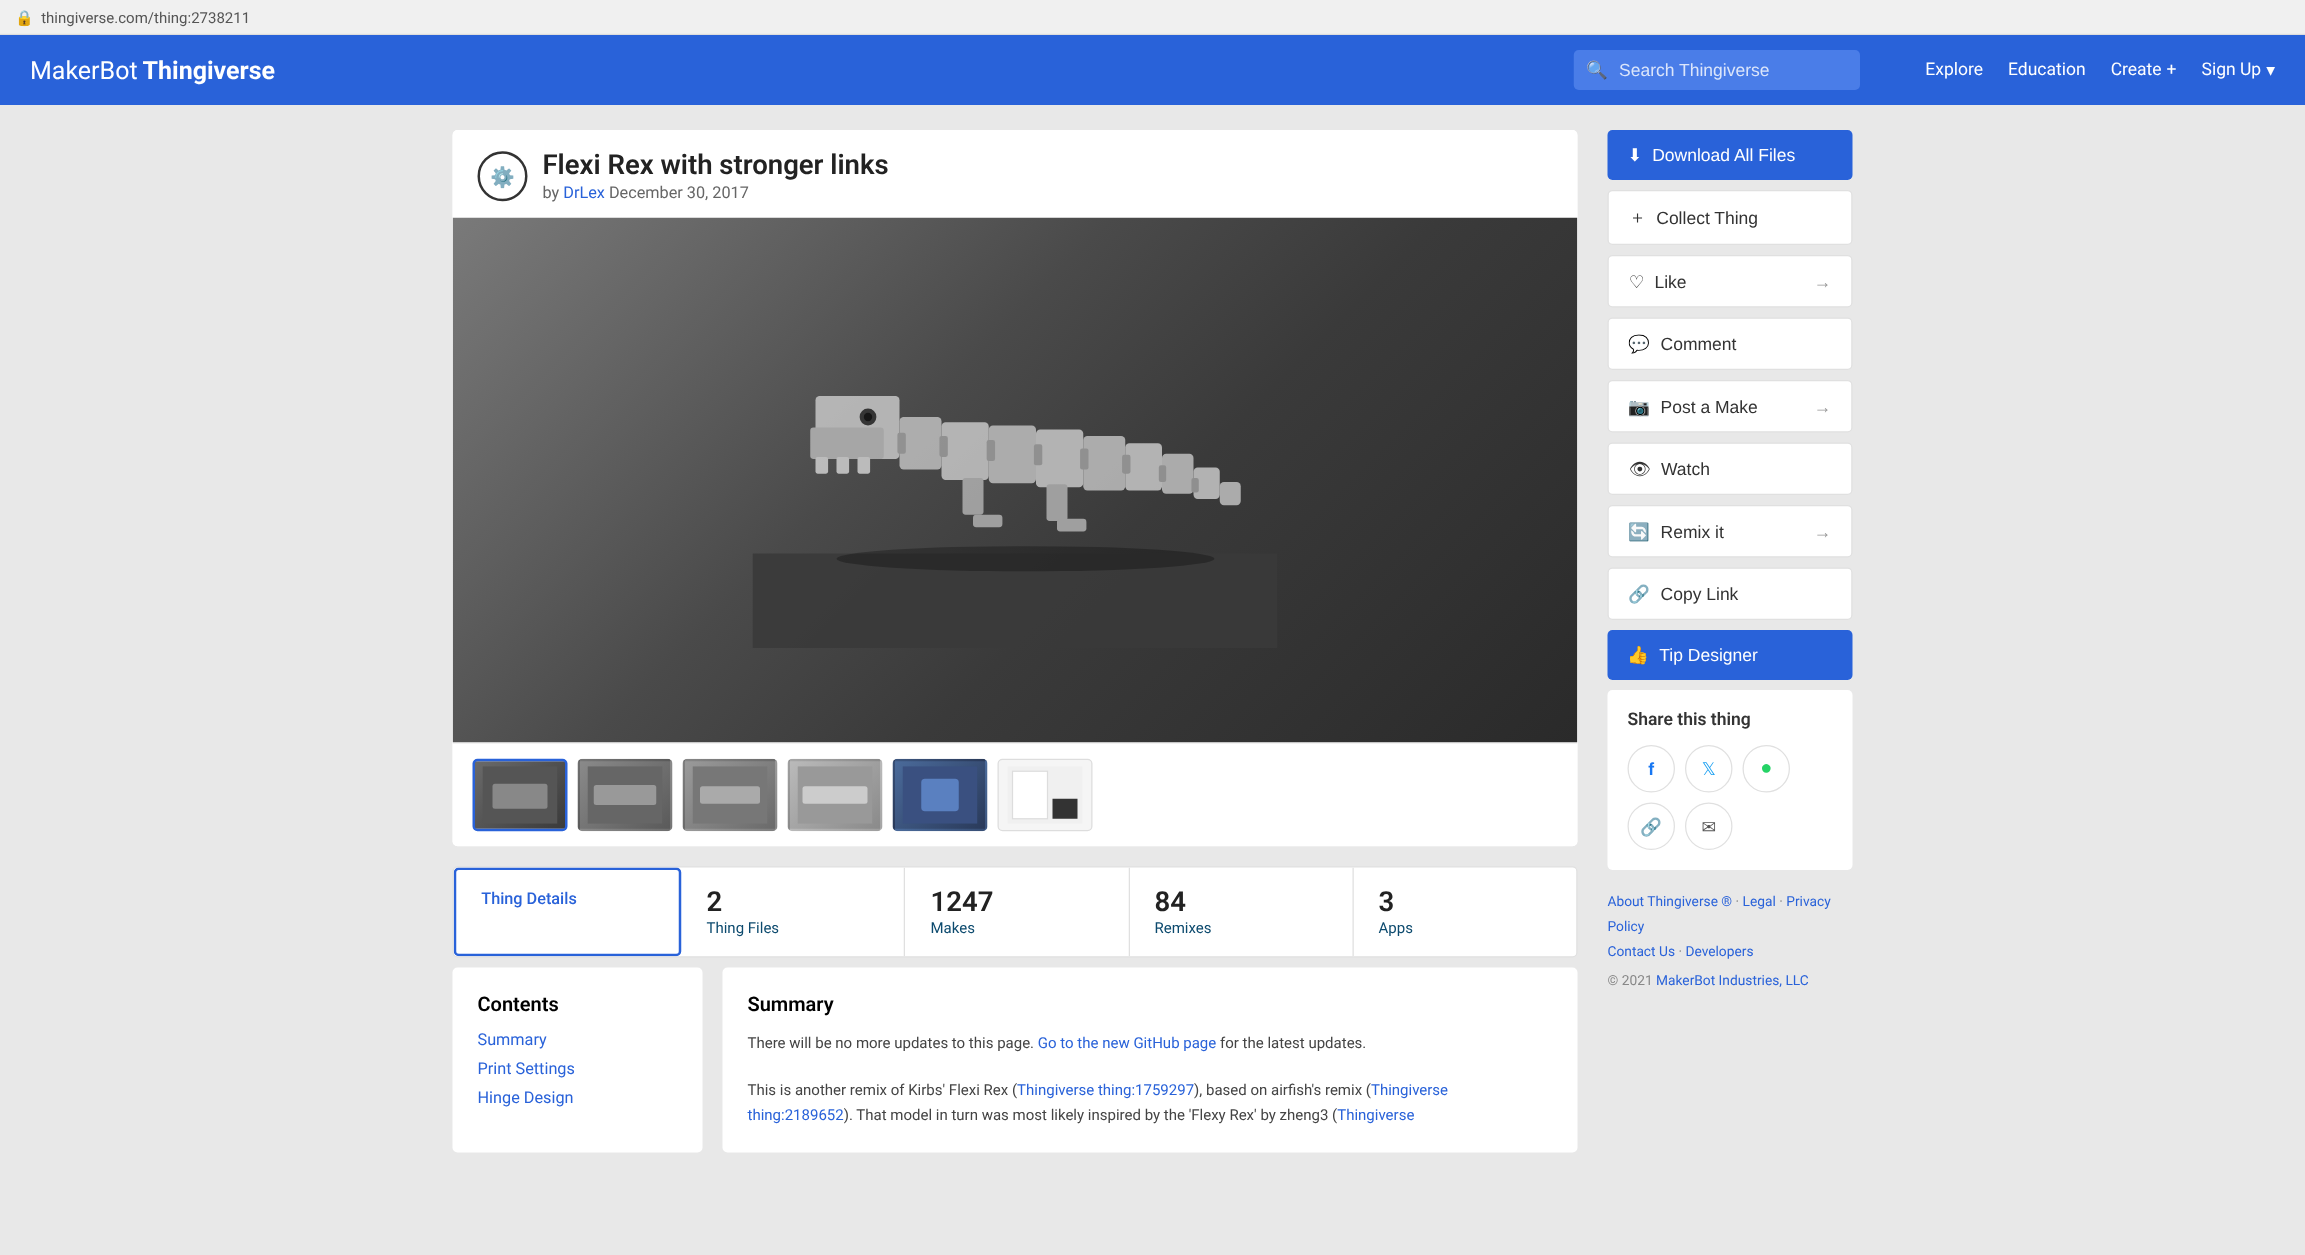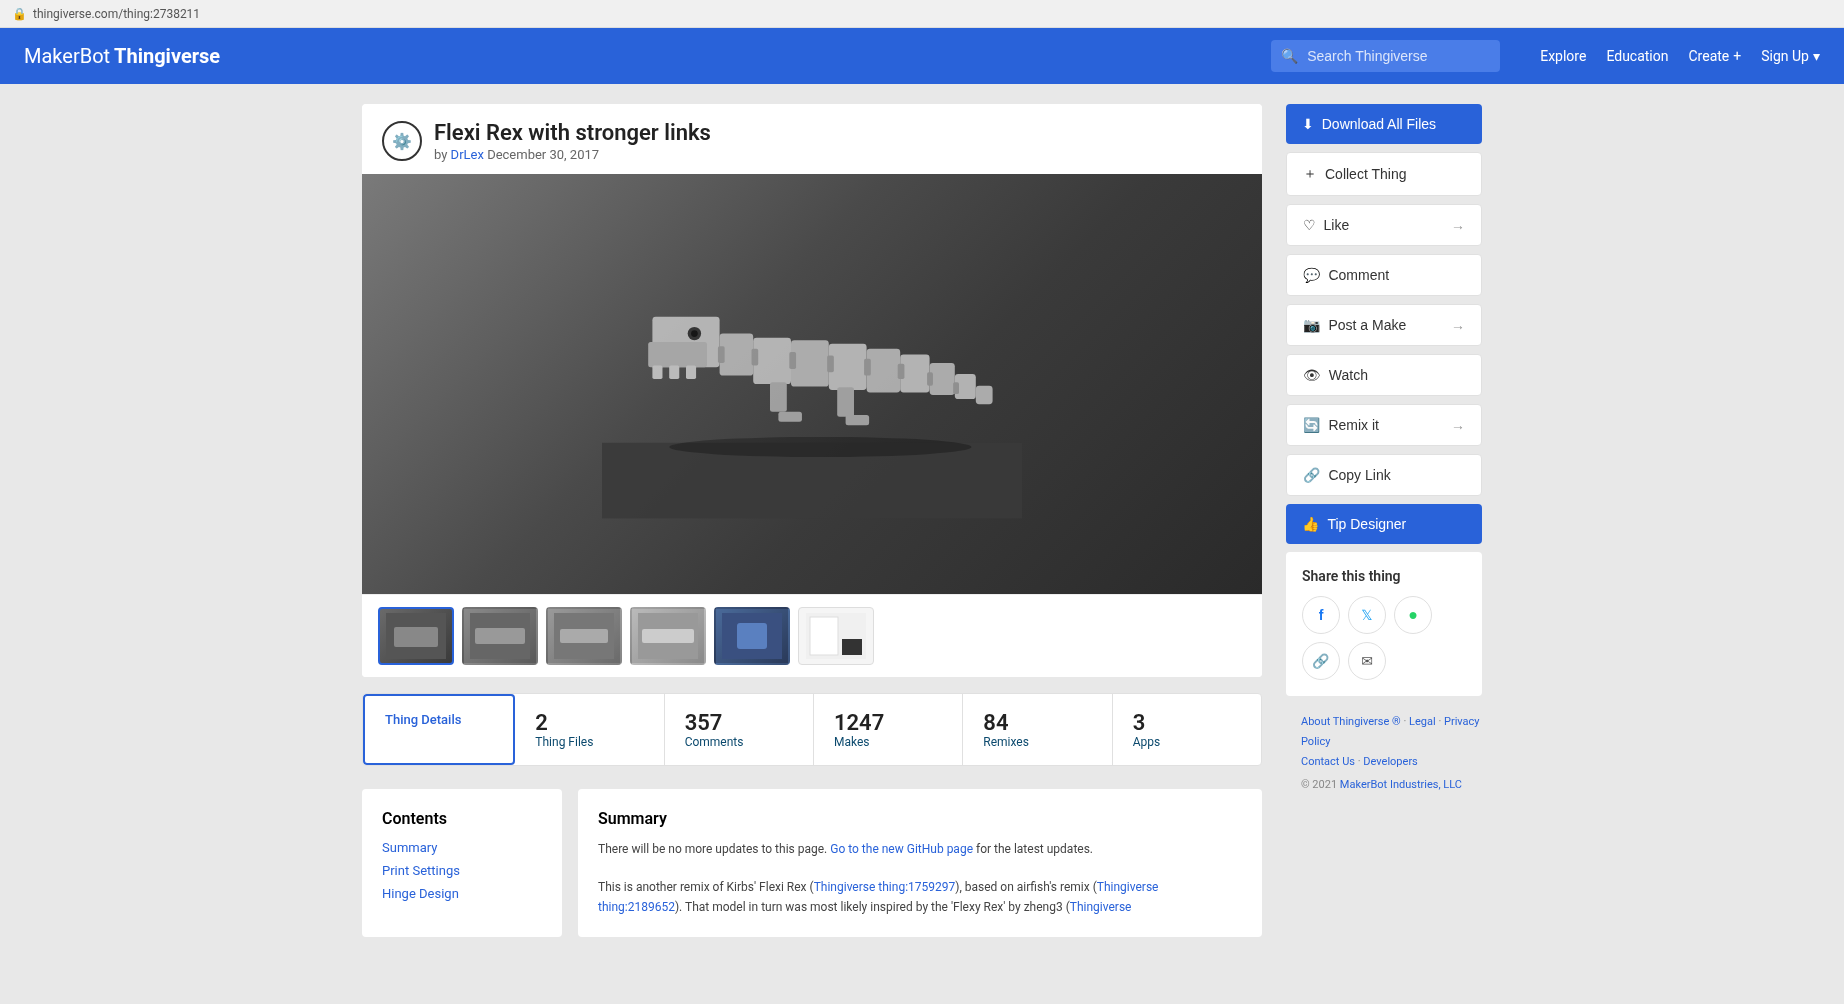--- a/index.html
+++ b/index.html
@@ -5,21 +5,21 @@
     * { box-sizing: border-box; margin: 0; padding: 0; }
     body { font-family: -apple-system, BlinkMacSystemFont, 'Segoe UI', Roboto, sans-serif; background: #e8e8e8; font-size: 14px; }
 
     
     .navbar {
       background: #2962d9;
       height: 56px;
       display: flex;
       align-items: center;
       padding: 15px 24px;
-      gap: 20px;
+      gap: 32px;
     }
     .nav-logo {
       color: white;
       font-weight: 700;
       font-size: 20px;
       display: flex;
       align-items: center;
       gap: 4px;
       white-space: nowrap;
     }
@@ -197,21 +197,21 @@
     .thing-details-tab {
       border: 2px solid #2962d9 !important;
       border-radius: 4px;
     }
     .thing-details-tab .stat-tab-label { color: #2962d9; }
 
     
     .bottom-content {
       display: flex;
       gap: 16px;
-      margin-top: 23px;
+      margin-top: 8px;
     }
     .contents-panel {
       width: 200px;
       background: white;
       border-radius: 4px;
       padding: 20px;
       flex-shrink: 0;
     }
     .contents-title { font-size: 16px; font-weight: 600; margin-bottom: 12px; }
     .contents-links { display: flex; flex-direction: column; gap: 8px; }
@@ -292,21 +292,20 @@
       background: white;
       font-size: 16px;
       color: #555;
     }
 
     .footer-links {
       margin-top: 16px;
       font-size: 11px;
       color: #888;
       line-height: 1.8;
-      margin-left: 15px;
     }
     .footer-links a { color: #2962d9; text-decoration: none; }
     .footer-links .footer-copy { color: #888; margin-top: 4px; }
 
     .main-card {
       background: white;
       border-radius: 4px;
       overflow: hidden;
     }
   </style>
@@ -460,24 +459,20 @@
 
     <div class="stats-tabs">
       <div class="stat-tab thing-details-tab">
         <div class="stat-tab-label">Thing Details</div>
       </div>
       <div class="stat-tab">
         <div class="stat-tab-count">2</div>
         <div class="stat-tab-sub">Thing Files</div>
       </div>
       <div class="stat-tab">
-        <div class="stat-tab-count">357</div>
-        <div class="stat-tab-sub">Comments</div>
-      </div>
-      <div class="stat-tab">
         <div class="stat-tab-count">1247</div>
         <div class="stat-tab-sub">Makes</div>
       </div>
       <div class="stat-tab">
         <div class="stat-tab-count">84</div>
         <div class="stat-tab-sub">Remixes</div>
       </div>
       <div class="stat-tab">
         <div class="stat-tab-count">3</div>
         <div class="stat-tab-sub">Apps</div>

